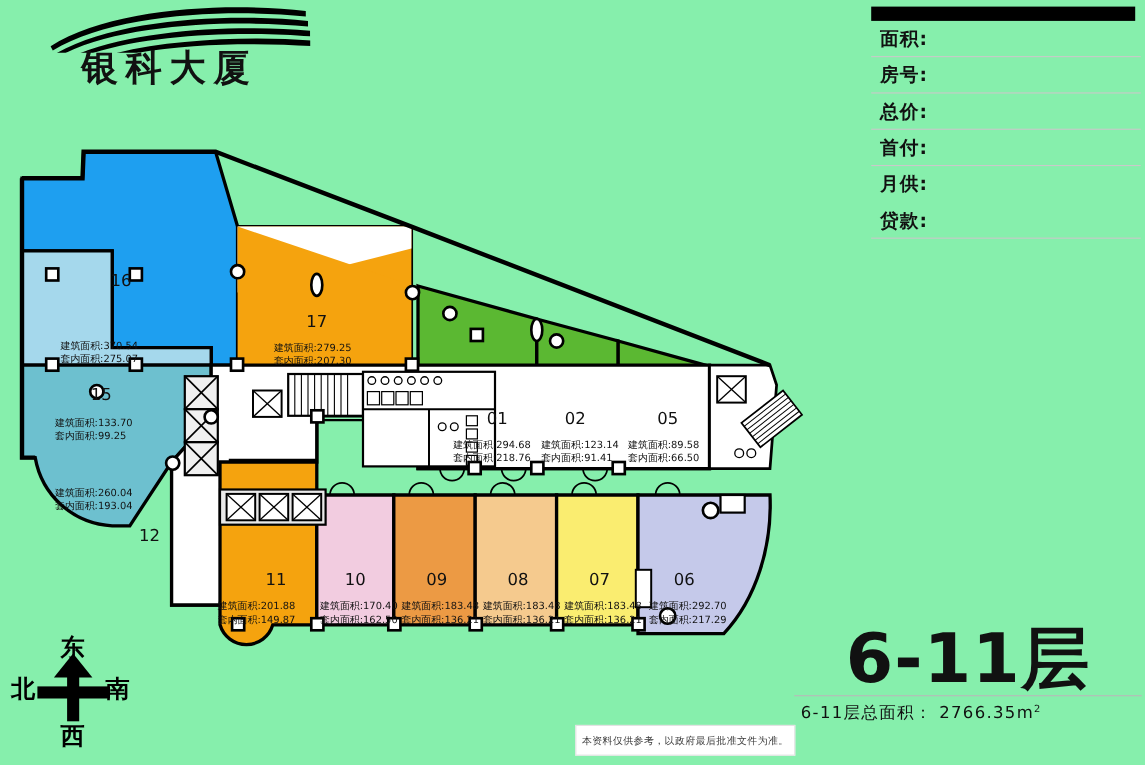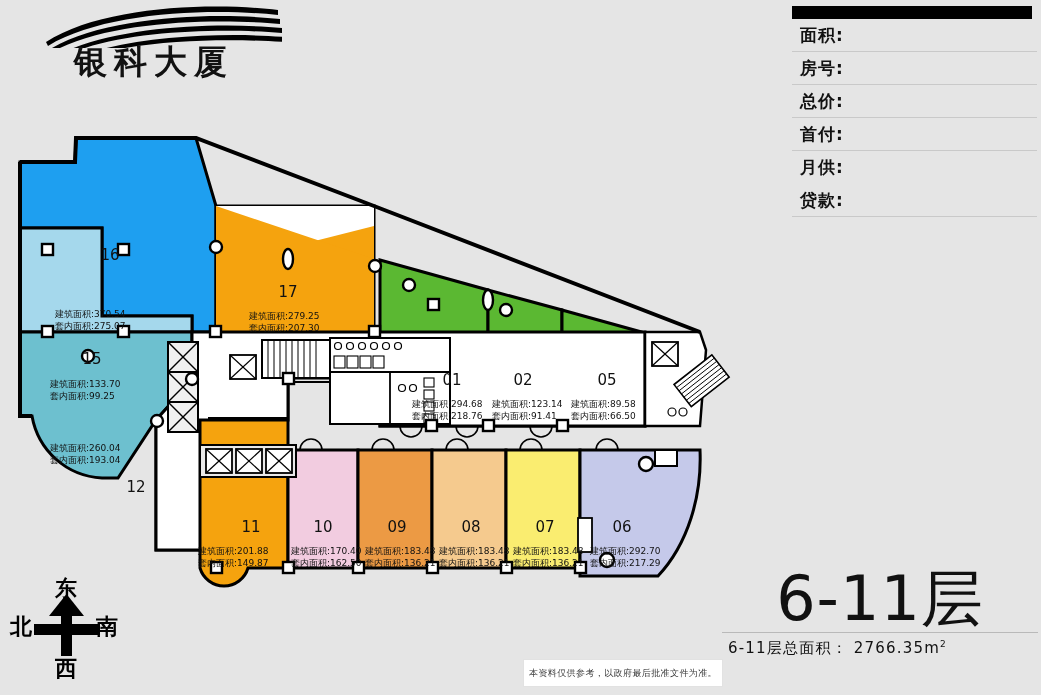--- a/index.html
+++ b/index.html
@@ -5,21 +5,21 @@
   * { box-sizing: border-box; }
   html, body {
     margin: 0; padding: 0;
     background: #ffffff;
     font-family: "DejaVu Sans", "Liberation Sans", sans-serif;
   }
   #page {
     position: relative;
     width: 1041px;
     height: 695px;
-    background: #e5e5e5;
+    background: #86efac;
     overflow: hidden;
   }
 
   
   #logo-block {
     position: absolute;
     left: 22px; top: 2px;
     width: 260px; height: 100px;
   }
   #logo-swoosh { position: absolute; left: 20px; top: 0px; width: 240px; height: 46px; }
@@ -86,21 +86,21 @@
     font-size: 9px; color: #3a3a3a;
     letter-spacing: 0.4px;
     white-space: nowrap;
   }
 
   
   #floor-block { position: absolute; left: 722px; top: 560px; width: 316px; height: 132px; }
   #floor-title {
     position: absolute; left: 0px; top: -3px; width: 316px;
     text-align: center;
-    font-size: 62px; font-weight: 400; color: #111;
+    font-size: 62px; font-weight: 700; color: #111;
     letter-spacing: 1px; white-space: nowrap;
     font-family: "DejaVu Sans","Liberation Sans",sans-serif;
   }
   #floor-lines {
     position: absolute; left: 0px; top: 72px; width: 316px;
     border-top: 1px solid #b9b9b9;
     padding-top: 6px;
   }
   .floor-line {
     font-size: 15px; font-weight: 400; color: #111;

